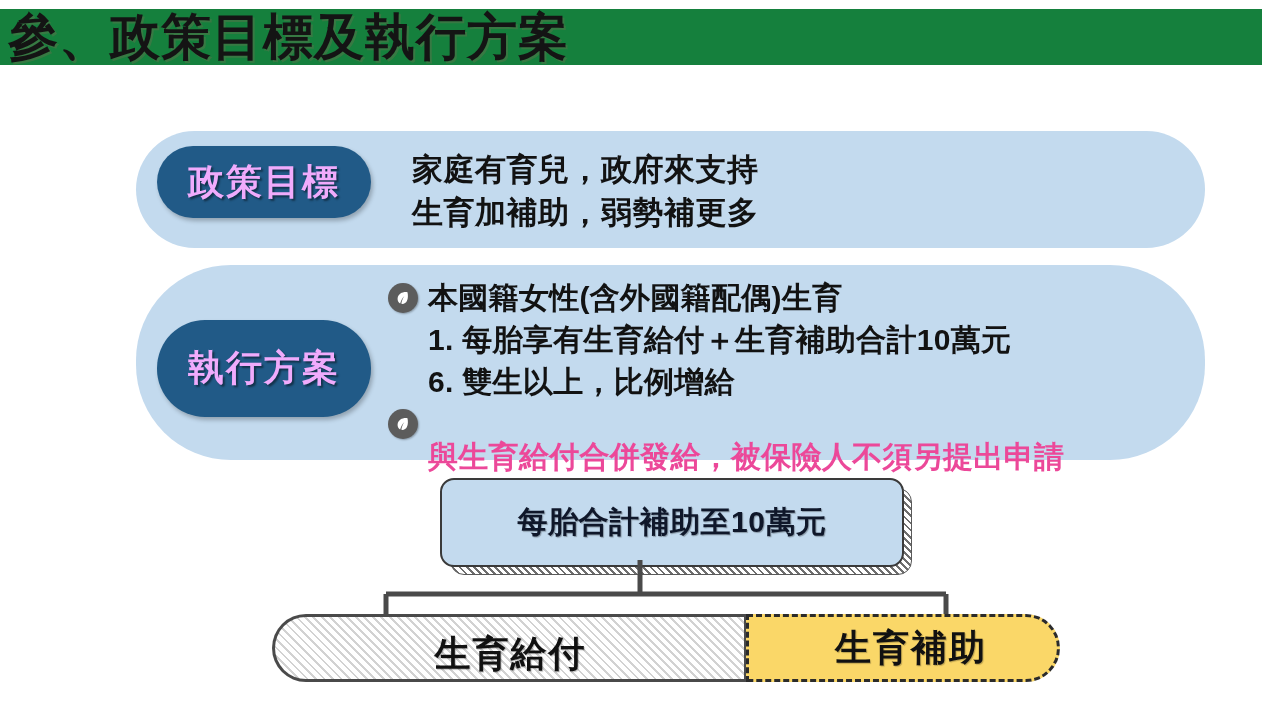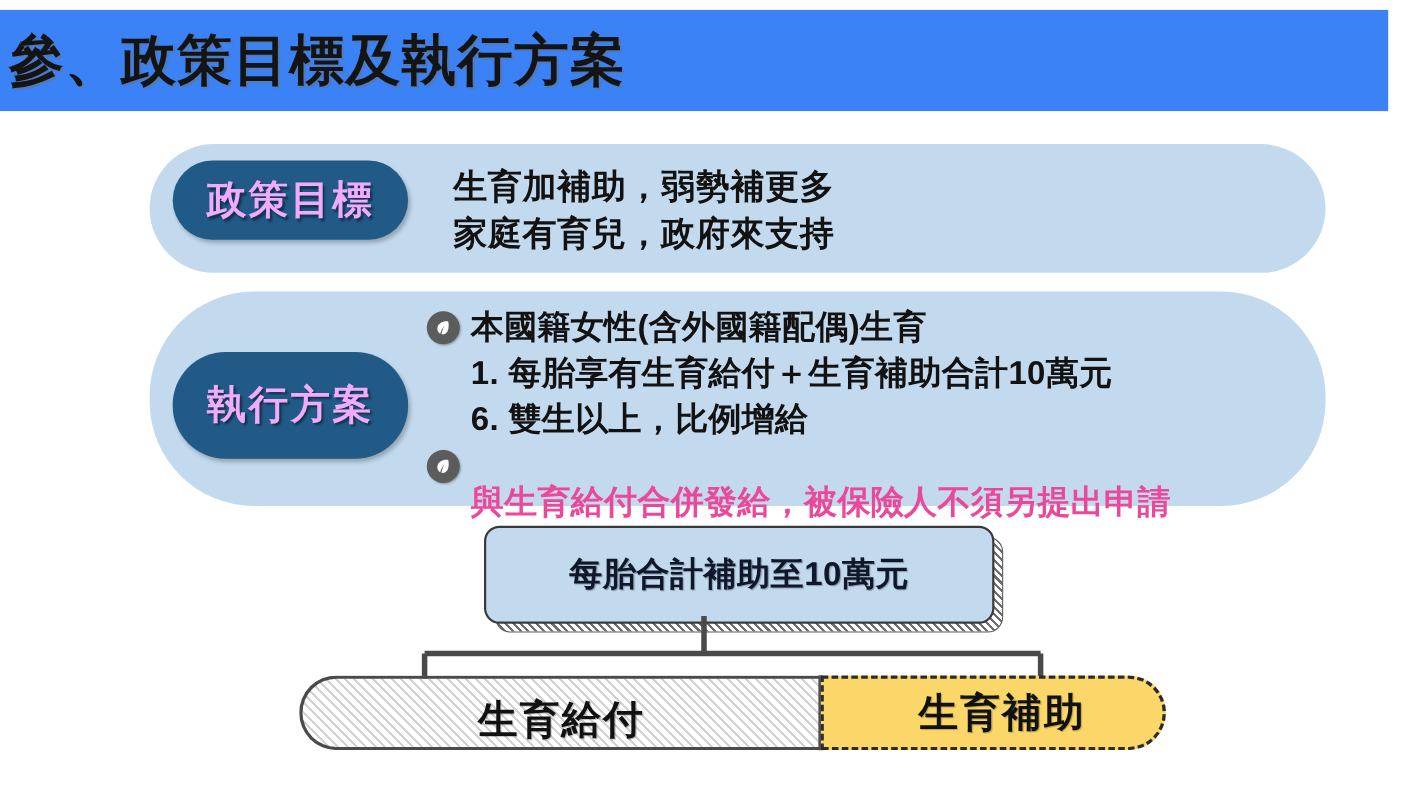--- a/index.html
+++ b/index.html
@@ -7,22 +7,22 @@
     width:1280px;height:718px;
     background:#ffffff;
     font-family:"Liberation Sans","DejaVu Sans",sans-serif;
     overflow:hidden;
     position:relative;
   }
   .slide{position:relative;width:1280px;height:718px;background:#fff;}
 
   
   .title-banner{
-    position:absolute;left:0;top:9px;width:1262px;height:92px;
-    background:#3b82f6;
+    position:absolute;left:0;top:9px;width:1262px;height:56px;
+    background:#15803d;
   }
   .title-banner .title-text{
     position:absolute;left:8px;top:50%;transform:translateY(-50%);
     font-size:50px;font-weight:bold;color:#141414;
     letter-spacing:1px;white-space:nowrap;
     text-shadow:2px 2px 0 rgba(120,110,80,.35);
   }
 
   
   .panel{
@@ -138,22 +138,22 @@
 
   <div class="title-banner">
     <div class="title-text">參、政策目標及執行方案</div>
   </div>
 
   <div class="panel" id="panel-goal"></div>
   <div class="pill" id="pill-goal">
     <span>政策目標</span>
   </div>
   <div class="goal-text">
+    <div>家庭有育兒，政府來支持</div>
     <div>生育加補助，弱勢補更多</div>
-    <div>家庭有育兒，政府來支持</div>
   </div>
 
   <div class="panel" id="panel-plan"></div>
   <div class="pill" id="pill-plan">
     <span>執行方案</span>
   </div>
 
   <div class="plan-lines">
 
     <div class="plan-row">

